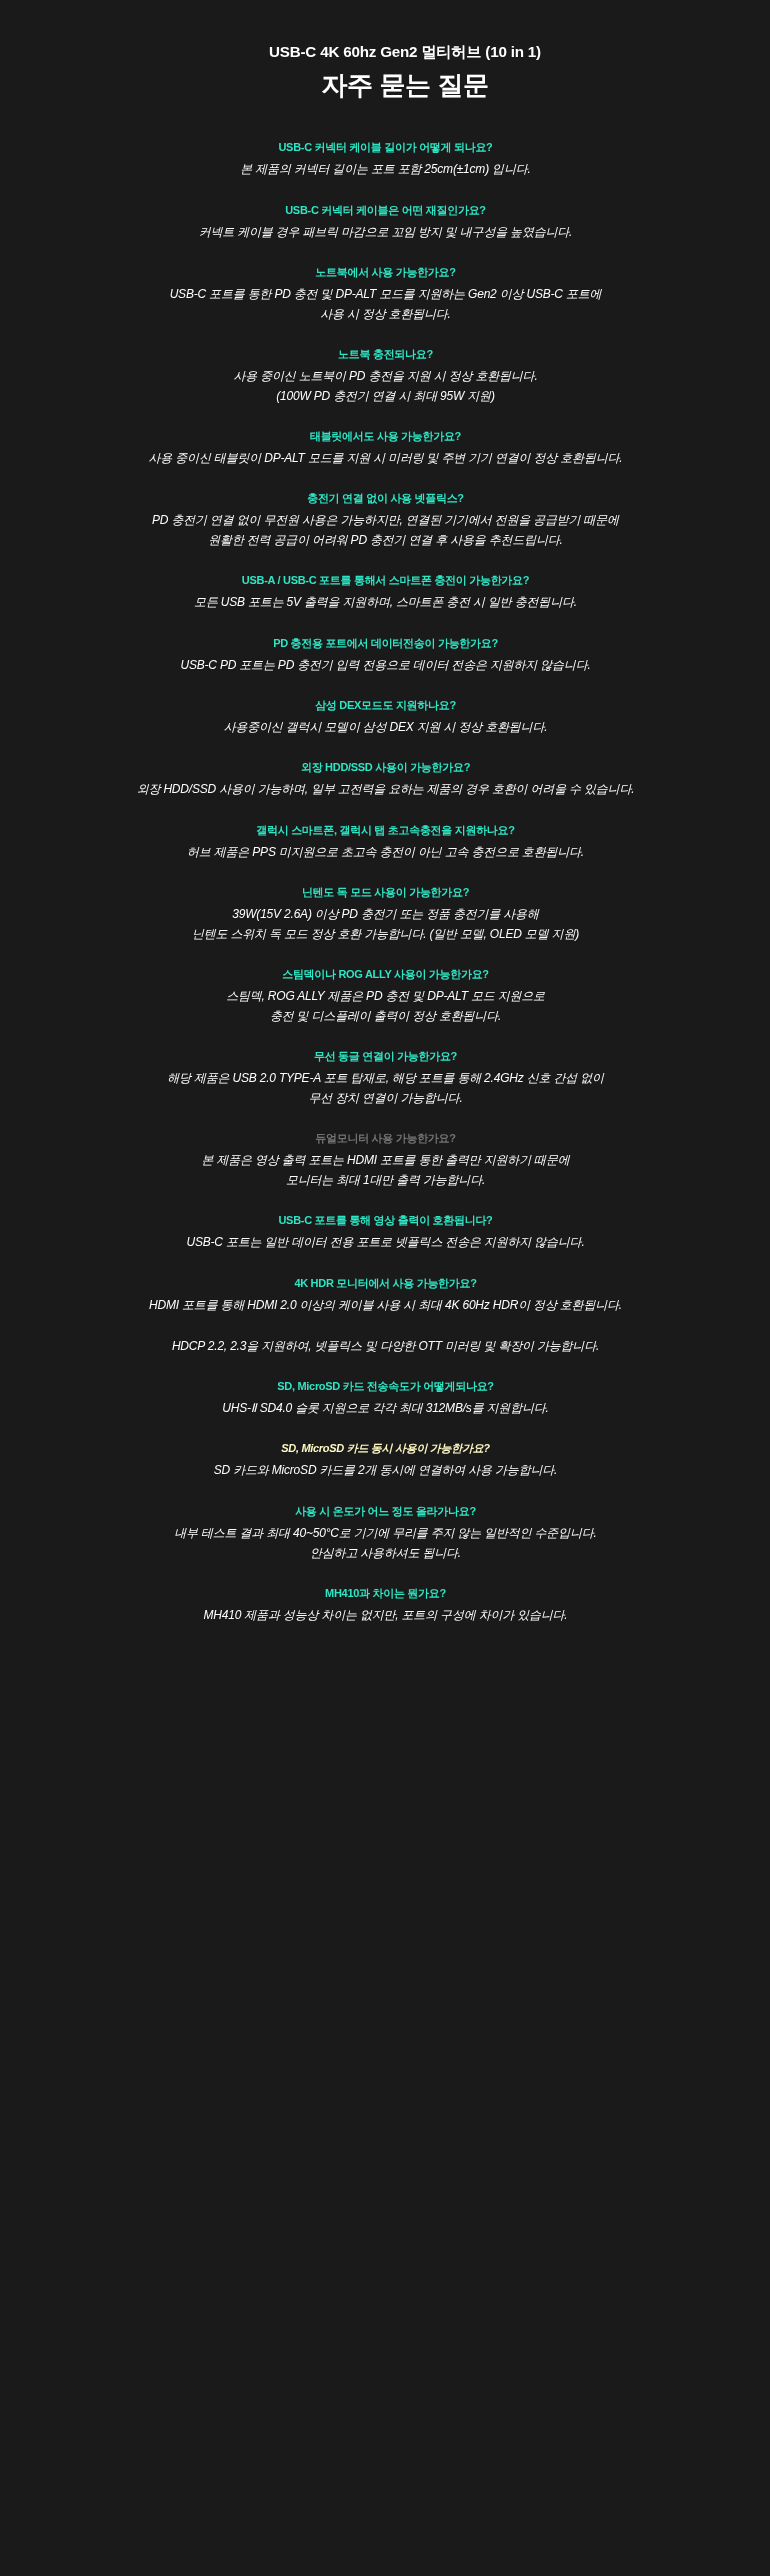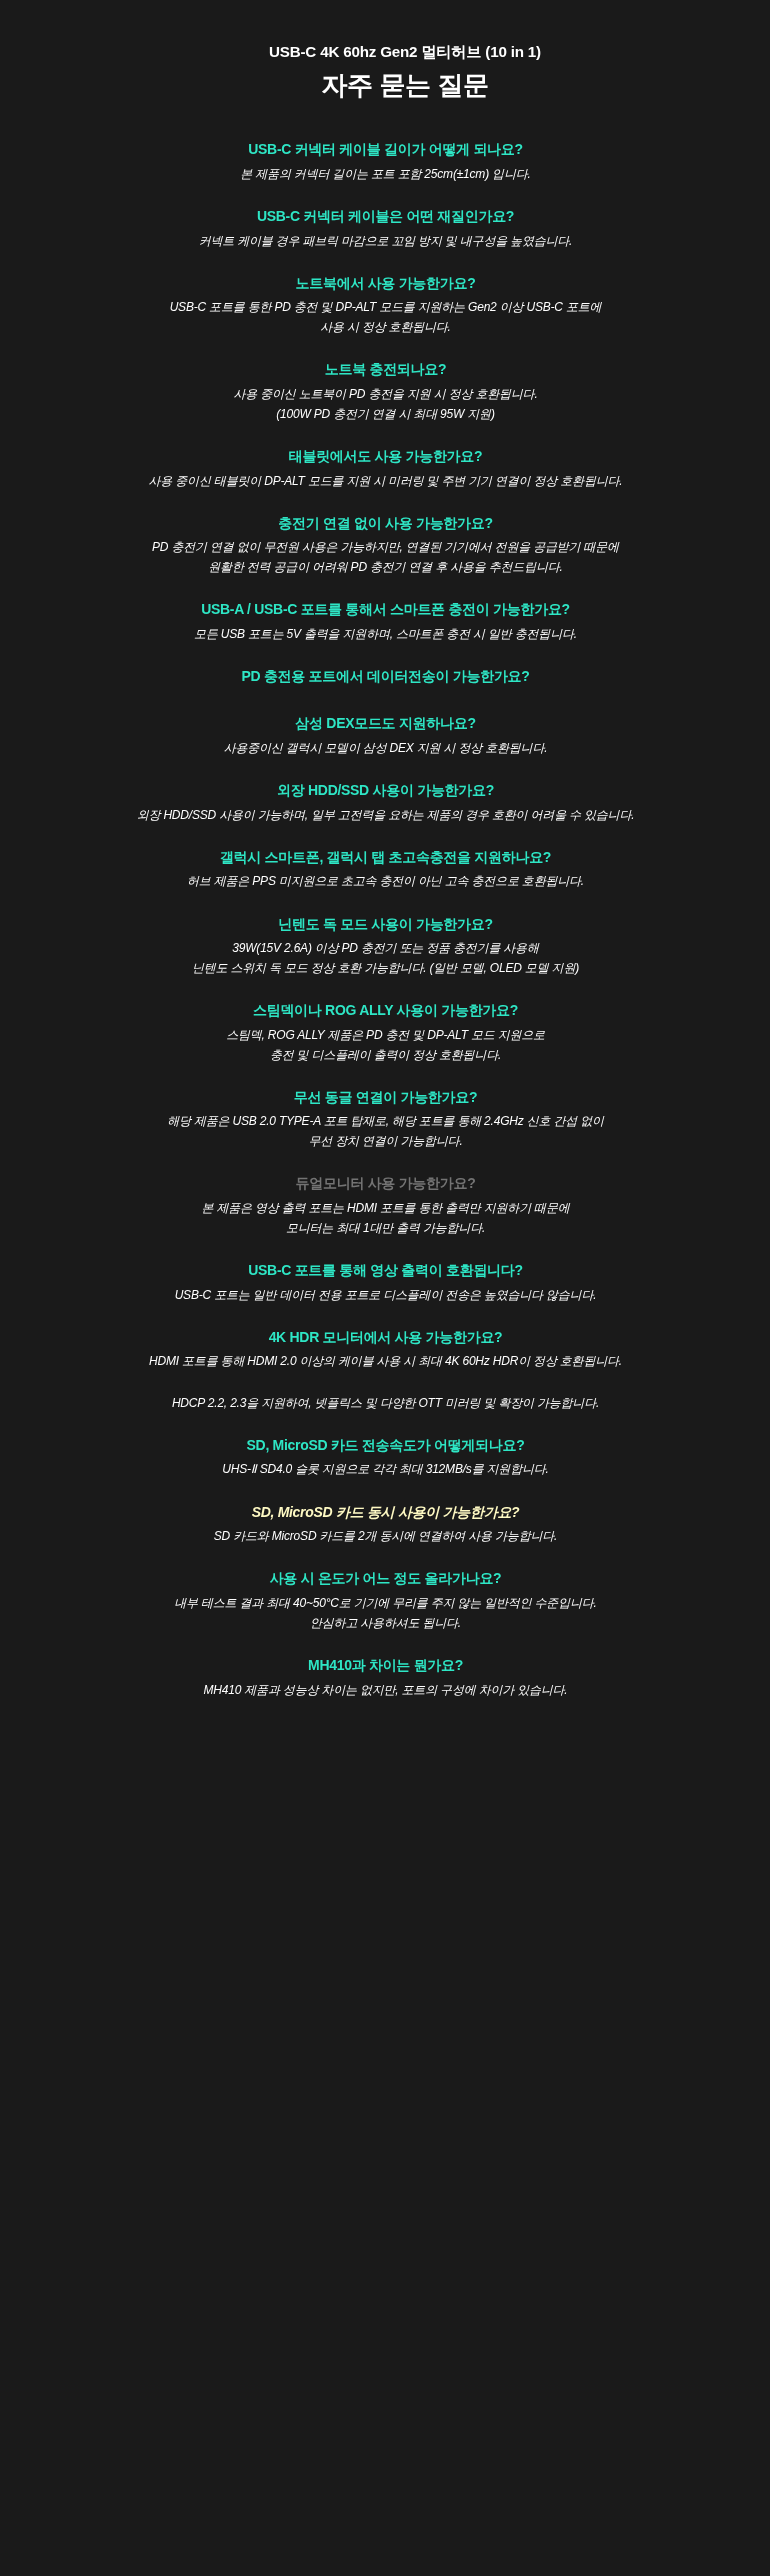--- a/index.html
+++ b/index.html
@@ -49,21 +49,21 @@
     display: flex;
     flex-direction: column;
     align-items: center;
   }
   .faq-item {
     width: 100%;
     text-align: center;
     margin-bottom: 21.5px;
   }
   .faq-q {
-    font-size: 14px;
+    font-size: 11px;
     font-weight: 700;
     color: #2ee6c5;
     letter-spacing: -0.3px;
     line-height: 1.5;
     margin-bottom: 4.5px;
   }
   .faq-a {
     font-size: 12px;
     font-weight: 400;
     color: #ffffff;
@@ -100,30 +100,31 @@
       <div class="faq-item">
         <div class="faq-q" style="color: rgb(46, 230, 197);">노트북 충전되나요?</div>
         <div class="faq-a">사용 중이신 노트북이 PD 충전을 지원 시 정상 호환됩니다.
 (100W PD 충전기 연결 시 최대 95W 지원)</div>
       </div>
       <div class="faq-item">
         <div class="faq-q" style="color: rgb(46, 230, 197);">태블릿에서도 사용 가능한가요?</div>
         <div class="faq-a">사용 중이신 태블릿이 DP-ALT 모드를 지원 시 미러링 및 주변 기기 연결이 정상 호환됩니다.</div>
       </div>
       <div class="faq-item">
-        <div class="faq-q" style="color: rgb(46, 230, 197);">충전기 연결 없이 사용 가능한가요?</div>
+        <div class="faq-q" style="color: rgb(46, 230, 197);">충전기 연결 없이 사용 넷플릭스?</div>
         <div class="faq-a">PD 충전기 연결 없이 무전원 사용은 가능하지만, 연결된 기기에서 전원을 공급받기 때문에
 원활한 전력 공급이 어려워 PD 충전기 연결 후 사용을 추천드립니다.</div>
       </div>
       <div class="faq-item">
         <div class="faq-q" style="color: rgb(46, 230, 197);">USB-A / USB-C 포트를 통해서 스마트폰 충전이 가능한가요?</div>
         <div class="faq-a">모든 USB 포트는 5V 출력을 지원하며, 스마트폰 충전 시 일반 충전됩니다.</div>
       </div>
       <div class="faq-item">
         <div class="faq-q" style="color: rgb(46, 230, 197);">PD 충전용 포트에서 데이터전송이 가능한가요?</div>
+        <div class="faq-a">USB-C PD 포트는 PD 충전기 입력 전용으로 데이터 전송은 지원하지 않습니다.</div>
       </div>
       <div class="faq-item">
         <div class="faq-q" style="color: rgb(46, 230, 197);">삼성 DEX모드도 지원하나요?</div>
         <div class="faq-a">사용중이신 갤럭시 모델이 삼성 DEX 지원 시 정상 호환됩니다.</div>
       </div>
       <div class="faq-item">
         <div class="faq-q" style="color: rgb(46, 230, 197);">외장 HDD/SSD 사용이 가능한가요?</div>
         <div class="faq-a">외장 HDD/SSD 사용이 가능하며, 일부 고전력을 요하는 제품의 경우 호환이 어려울 수 있습니다.</div>
       </div>
       <div class="faq-item">
@@ -145,21 +146,21 @@
         <div class="faq-a">해당 제품은 USB 2.0 TYPE-A 포트 탑재로, 해당 포트를 통해 2.4GHz 신호 간섭 없이
 무선 장치 연결이 가능합니다.</div>
       </div>
       <div class="faq-item">
         <div class="faq-q" style="color: #737373;">듀얼모니터 사용 가능한가요?</div>
         <div class="faq-a">본 제품은 영상 출력 포트는 HDMI 포트를 통한 출력만 지원하기 때문에
 모니터는 최대 1대만 출력 가능합니다.</div>
       </div>
       <div class="faq-item">
         <div class="faq-q" style="color: rgb(46, 230, 197);">USB-C 포트를 통해 영상 출력이 호환됩니다?</div>
-        <div class="faq-a">USB-C 포트는 일반 데이터 전용 포트로 디스플레이 전송은 높였습니다 않습니다.</div>
+        <div class="faq-a">USB-C 포트는 일반 데이터 전용 포트로 넷플릭스 전송은 지원하지 않습니다.</div>
       </div>
       <div class="faq-item">
         <div class="faq-q" style="color: rgb(46, 230, 197);">4K HDR 모니터에서 사용 가능한가요?</div>
         <div class="faq-a">HDMI 포트를 통해 HDMI 2.0 이상의 케이블 사용 시 최대 4K 60Hz HDR이 정상 호환됩니다.</div>
       </div>
       <div class="faq-item">
         <div class="faq-a">HDCP 2.2, 2.3을 지원하여, 넷플릭스 및 다양한 OTT 미러링 및 확장이 가능합니다.</div>
       </div>
       <div class="faq-item">
         <div class="faq-q" style="color: rgb(46, 230, 197);">SD, MicroSD 카드 전송속도가 어떻게되나요?</div>

